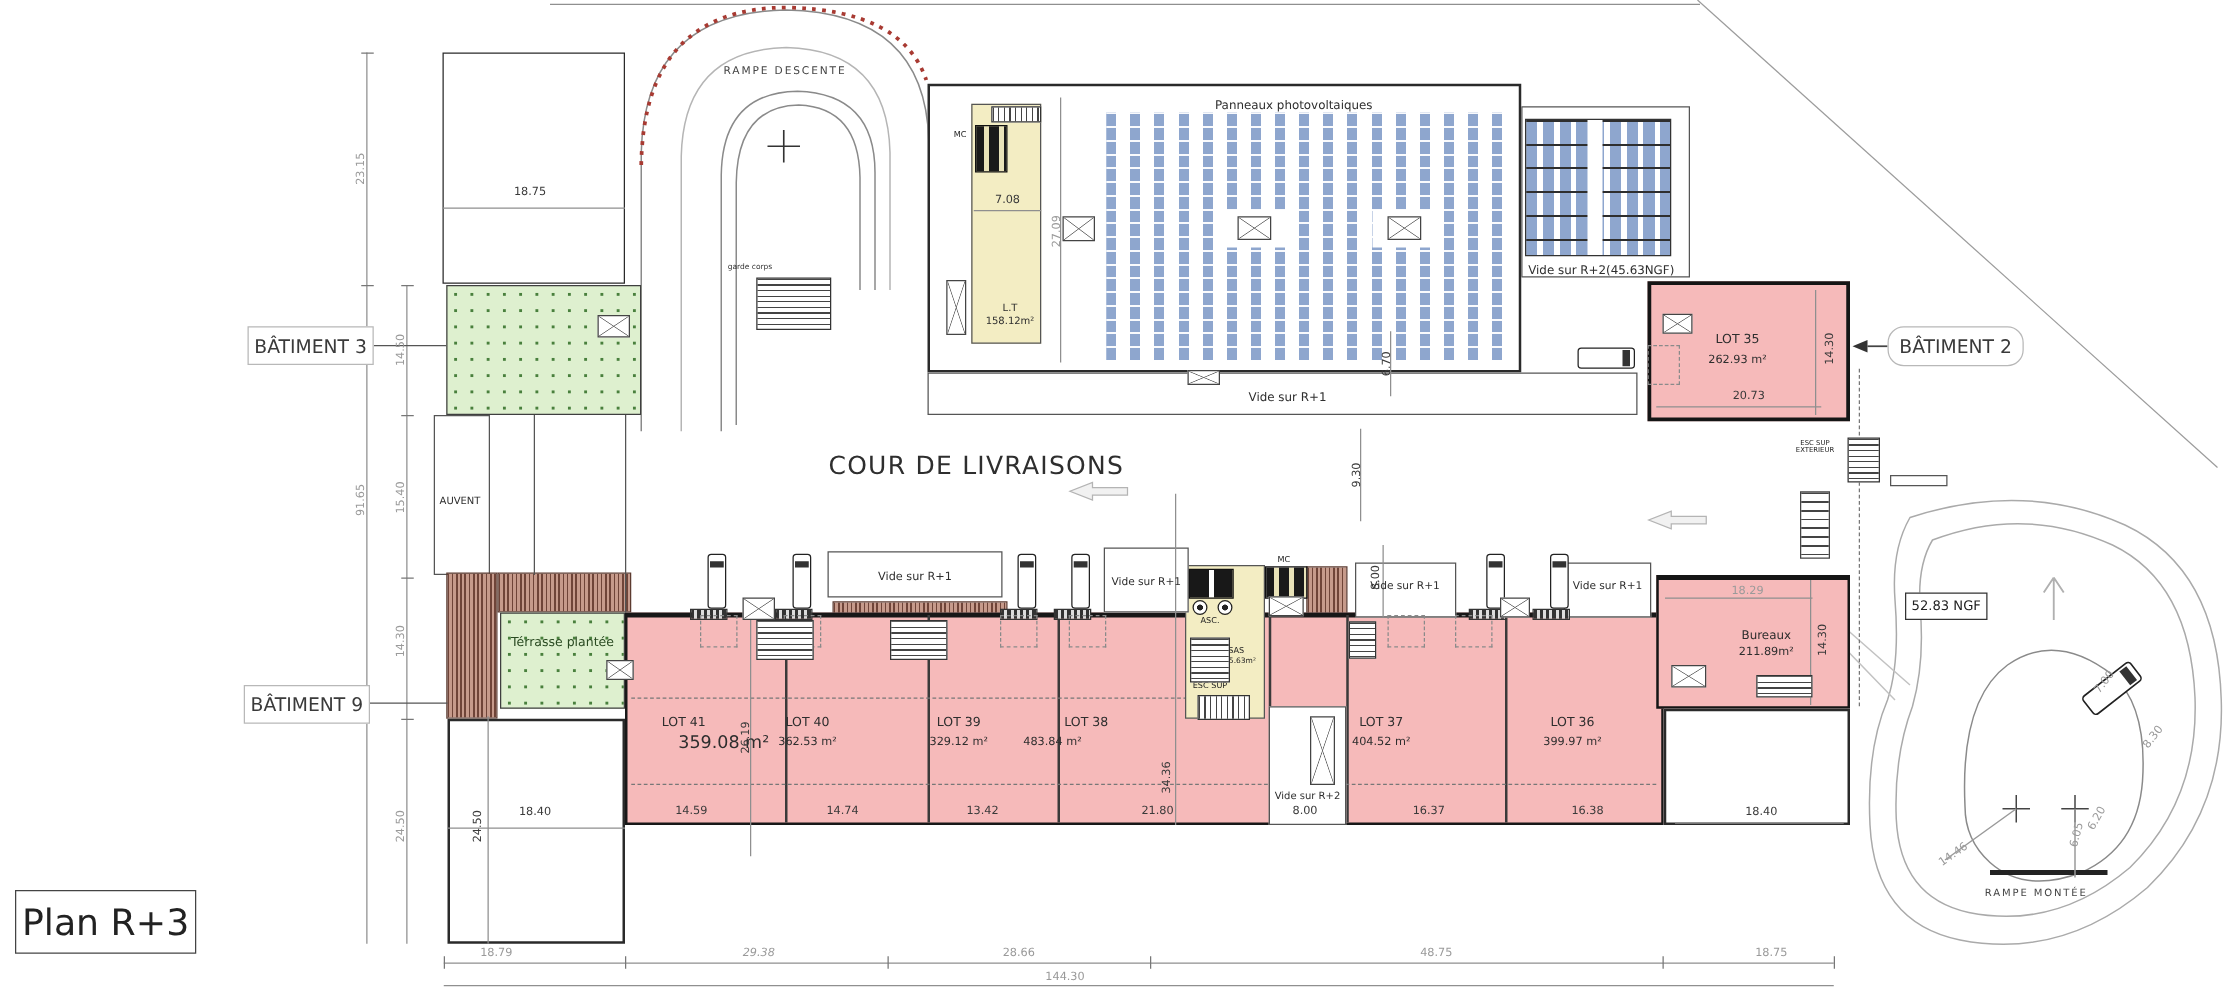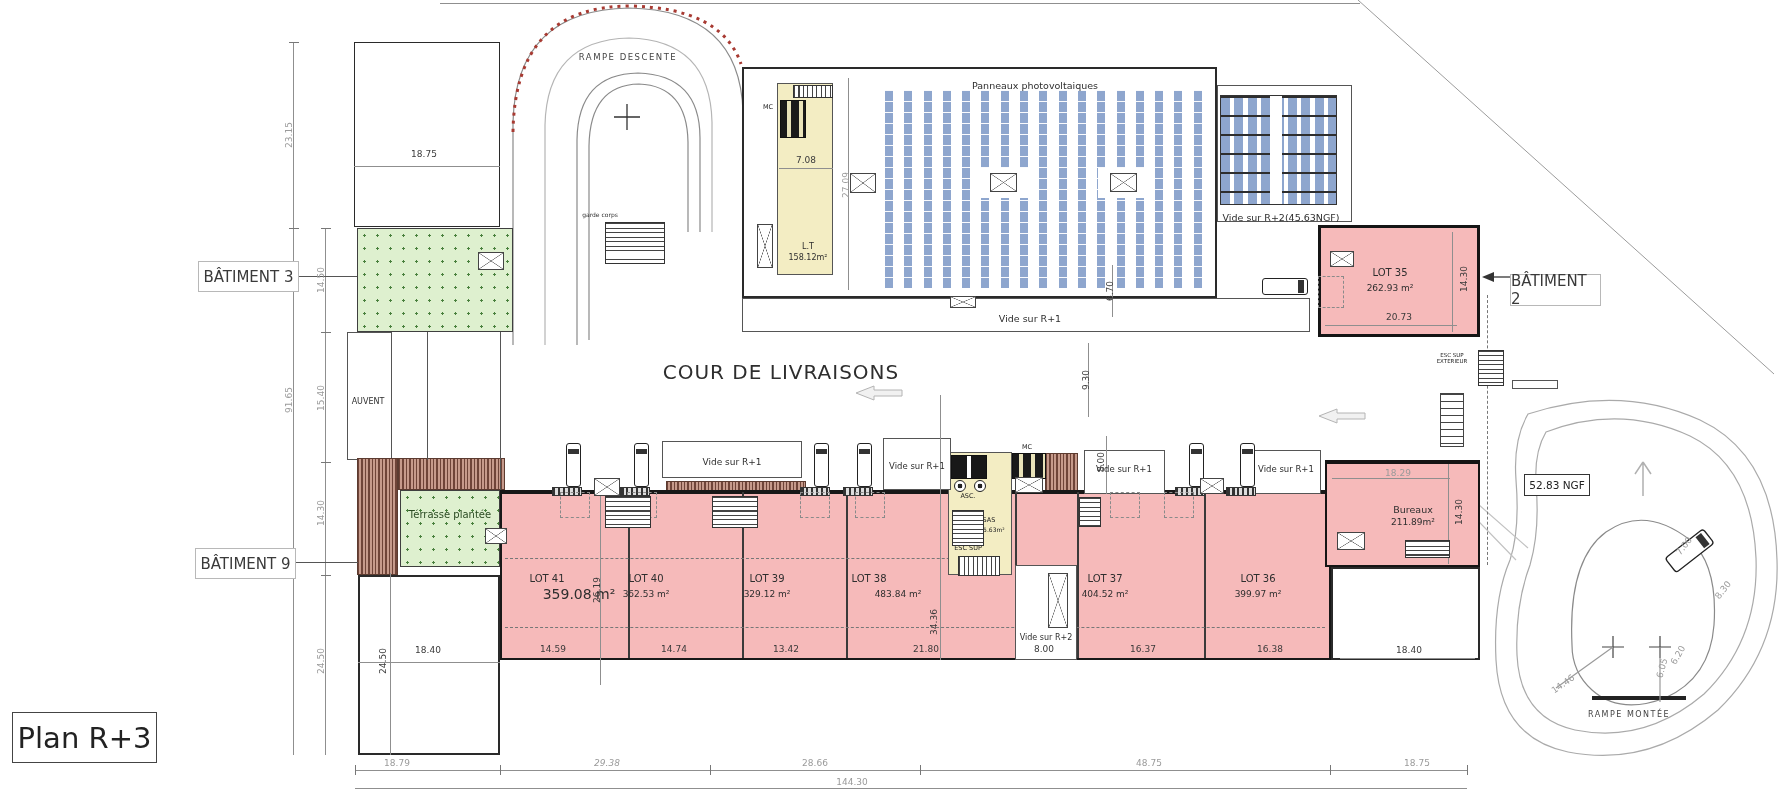--- a/index.html
+++ b/index.html
@@ -187,21 +187,21 @@
   <div class="vl dash" style="left:1487px;top:295px;height:270px;"></div>
 
   <div class="leader" style="left:299px;top:276px;width:58px;"></div>
   <div class="leader" style="left:296px;top:562px;width:62px;"></div>
   <div class="boxlbl" style="left:198px;top:261px;width:101px;height:31px;">
       <span>BÂTIMENT 3</span>
     </div>
   <div class="boxlbl" style="left:195px;top:548px;width:101px;height:31px;">
       <span>BÂTIMENT 9</span>
     </div>
-  <div class="boxlbl" style="left:1510px;top:274px;width:91px;height:32px;">
+  <div class="boxlbl" style="left:1510px;top:261px;width:109px;height:32px;border-radius:13px;">
       <span>BÂTIMENT 2</span>
     </div>
   <div class="boxlbl" style="left:12px;top:712px;width:145px;height:51px;font-size:29px;border:1.6px solid #444;color:#222;">
       <span>Plan R+3</span>
     </div>
   <div class="boxlbl" style="left:1524px;top:474px;width:66px;height:22px;font-size:10.5px;border:1.4px solid #333;color:#222;">
       <span>52.83 NGF</span>
     </div>
 
   <div class="lbl" style="left:781px;top:372px;font-size:20px;letter-spacing:1px;">COUR DE LIVRAISONS</div>
@@ -219,21 +219,21 @@
   <div class="lbl" style="left:368px;top:401px;font-size:8px;">AUVENT</div>
   <div class="lbl" style="left:450px;top:514px;font-size:10px;color:#2a4a22;">Térrasse plantée</div>
 
   <div class="lbl" style="left:547px;top:578px;font-size:10px;">LOT 41</div>
   <div class="lbl" style="left:547px;top:594px;font-size:14px;margin-left:32px;">359.08 m²</div>
   <div class="lbl" style="left:646px;top:578px;font-size:10px;">LOT 40</div>
   <div class="lbl" style="left:646px;top:594px;font-size:9px;">362.53 m²</div>
   <div class="lbl" style="left:767px;top:578px;font-size:10px;">LOT 39</div>
   <div class="lbl" style="left:767px;top:594px;font-size:9px;">329.12 m²</div>
   <div class="lbl" style="left:869px;top:578px;font-size:10px;">LOT 38</div>
-  <div class="lbl" style="left:898px;top:594px;font-size:9px;">483.84 m²</div>
+  <div class="lbl" style="left:842px;top:594px;font-size:9px;">483.84 m²</div>
   <div class="lbl" style="left:1105px;top:578px;font-size:10px;text-align:center;">LOT 37</div>
   <div class="lbl" style="left:1105px;top:594px;font-size:9px;">404.52 m²</div>
   <div class="lbl" style="left:1258px;top:578px;font-size:10px;">LOT 36</div>
   <div class="lbl" style="left:1258px;top:594px;font-size:9px;">399.97 m²</div>
   <div class="lbl" style="left:1390px;top:272px;font-size:10px;">LOT 35</div>
   <div class="lbl" style="left:1390px;top:288px;font-size:9px;">262.93 m²</div>
   <div class="lbl" style="left:1413px;top:509px;font-size:9.5px;">Bureaux</div>
   <div class="lbl" style="left:1413px;top:522px;font-size:9px;">211.89m²</div>
   <div class="lbl" style="left:808px;top:246px;font-size:8px;">L.T</div>
   <div class="lbl" style="left:808px;top:257px;font-size:8px;">158.12m²</div>

